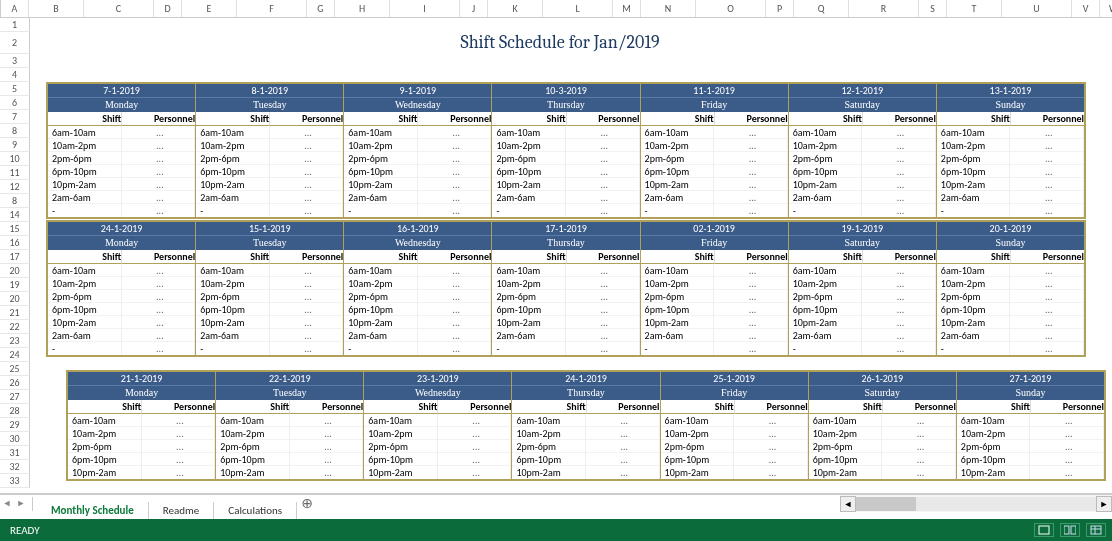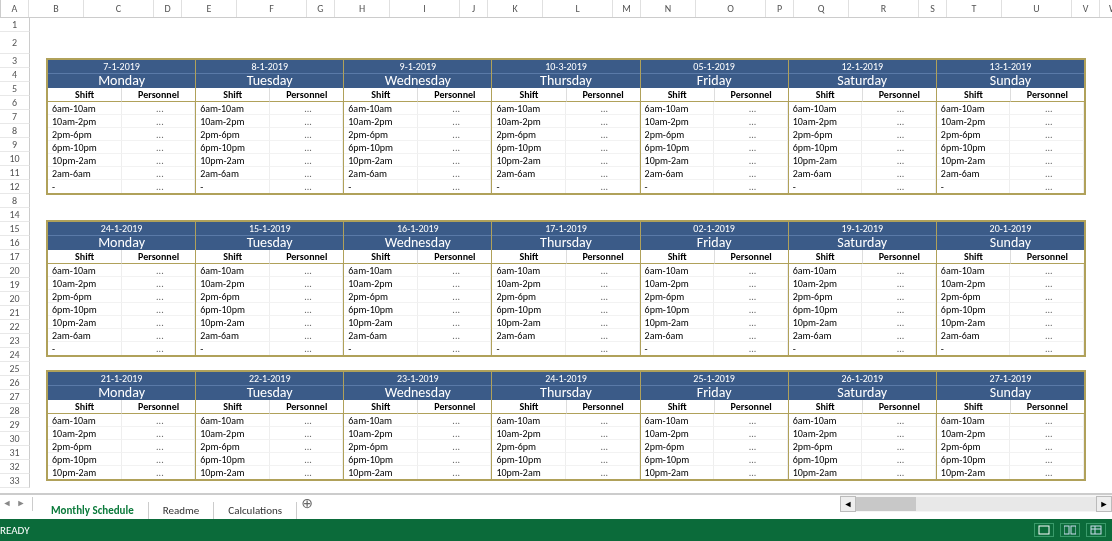--- a/index.html
+++ b/index.html
@@ -7,46 +7,46 @@
 .col-headers { display: flex; height: 18px; background: #fff; border-bottom: 1px solid #ccc; }
 .col-headers .corner { width: 30px; border-right: 1px solid #ccc; background: #f0f0f0; }
 .col-headers .ch { border-right: 1px solid #e0e0e0; text-align: center; color: #555; font-size: 10px; line-height: 18px; background: #fff; }
 .row-area { display: flex; height: 494px; }
 .row-nums { width: 30px; background: #fff; }
 .row-nums .rn { height: 14px; border-bottom: 1px solid #e8e8e8; border-right: 1px solid #ccc; text-align: center; color: #555; font-size: 10px; line-height: 14px; background: #fff; }
 .row-nums .rn.title-row { height: 22px; line-height: 22px; }
 .sheet { flex: 1; position: relative; overflow: hidden; }
 .title { position: absolute; top: 14px; left: 0; width: 1060px; text-align: center; font-family: Cambria, Georgia, serif; font-size: 18px; color: #1f3b60; font-weight: normal; }
 .week { position: absolute; left: 16px; width: 1040px; border: 2px solid #b0a15a; display: flex; background: #fff; }
-.week1 { top: 40px; }
+.week1 { top: 64px; }
 .week2 { top: 202px; }
-.week3 { top: 352px; }
+.week3 { top: 352px; margin-left: 20px; }
 .day { flex: 1; border-right: 1px solid #b0a15a; display: flex; flex-direction: column; }
 .day:last-child { border-right: none; }
 .day-head { background: #3b5b88; color: #fff; text-align: center; }
 .day-head .date { font-size: 10px; height: 14px; line-height: 14px; border-bottom: 1px solid #5a7aa8; }
-.day-head .wd { font-size: 14px; height: 14px; line-height: 14px; }
+.day-head .wd { font-size: 10px; height: 14px; line-height: 14px; font-family: Liberation Serif, serif; }
 .subhead { display: flex; height: 14px; font-weight: bold; font-size: 10px; }
-.subhead div { flex: 1; text-align: center; border-bottom: 1px solid #b0a15a; line-height: 14px; }
+.subhead div { flex: 1; text-align: right; border-bottom: 1px solid #b0a15a; line-height: 14px; }
 .subhead .sh-l { border-right: 1px solid #ddd; }
 .rows .r { display: flex; height: 13px; }
 .rows .r div { flex: 1; font-size: 10px; padding-left: 4px; line-height: 13px; border-right: 1px solid #eee; border-bottom: 1px solid #f2f2f2; overflow: hidden; white-space: nowrap; }
 .rows .r .p { text-align: center; color: #666; }
 .rows .r:last-child div { border-bottom: none; }
 .hscroll { position: absolute; right: 0; bottom: 29px; height: 18px; width: 272px; display: flex; align-items: center; border-top: 1px solid #ccc; background: #f5f5f5; }
 .hscroll .arr { width: 16px; height: 16px; border: 1px solid #bbb; background: #eee; text-align: center; line-height: 14px; font-size: 9px; }
 .hscroll .track { flex: 1; height: 14px; background: #e8e8e8; position: relative; }
 .hscroll .thumb { position: absolute; left: 0; top: 0; width: 60px; height: 14px; background: #c8c8c8; }
 .tabs { position: absolute; left: 0; bottom: 29px; height: 18px; display: flex; align-items: center; background: #fff; border-top: 1px solid #ccc; width: 840px; }
 .tabs .nav { width: 14px; height: 14px; text-align: center; line-height: 12px; color: #888; font-size: 9px; }
 .tabs .sep { width: 1px; height: 14px; background: #ccc; margin: 0 4px; }
 .tabs .tab { padding: 0 14px; height: 36px; line-height: 18px; font-size: 11px; border-right: 1px solid #ccc; color: #333; margin-top: 33px; }
 .tabs .tab.active { border-bottom: 2px solid #0b7a3b; color: #0b7a3b; font-weight: bold; background: #fff; }
 .tabs .add { width: 20px; text-align: center; color: #666; font-size: 14px; }
-.status { position: absolute; left: 0; bottom: 0; height: 22px; width: 1112px; background: #0b6b3a; color: #fff; display: flex; align-items: center; font-size: 11px; }
+.status { position: absolute; left: 0; bottom: 0; height: 22px; width: 1112px; background: #0b6b3a; color: #fff; display: flex; align-items: center; padding-left: 10px; font-size: 11px; }
 .status .right { margin-left: auto; display: flex; align-items: center; margin-right: 6px; gap: 6px; }
 .status .vb { width: 20px; height: 14px; border: 1px solid #3a9a6a; display: flex; align-items: center; justify-content: center; }
 .status .vb svg { width: 12px; height: 10px; }
 .bottom-border { position: absolute; left: 0; bottom: 47px; height: 1px; width: 1112px; background: #ccc; }
 </style>
 </head>
 <body>
 
 <div class="col-headers">
   <div class="corner"></div>
@@ -107,20 +107,21 @@
       <div class="rn">26</div>
       <div class="rn">27</div>
       <div class="rn">28</div>
       <div class="rn">29</div>
       <div class="rn">30</div>
       <div class="rn">31</div>
       <div class="rn">32</div>
       <div class="rn">33</div>
     </div>
   <div class="sheet">
+    <div class="title">Shift Schedule for Jan/2019</div>
 
     <div class="week week1" id="week1">
         <div class="day">
           <div class="day-head">
             <div class="date">7-1-2019</div>
             <div class="wd">Monday</div>
           </div>
           <div class="subhead">
             <div class="sh-l">Shift</div>
             <div>Personnel</div>
@@ -271,21 +272,21 @@
               <div class="p">...</div>
             </div>
             <div class="r">
               <div>-</div>
               <div class="p">...</div>
             </div>
           </div>
         </div>
         <div class="day">
           <div class="day-head">
-            <div class="date">05-1-2019</div>
+            <div class="date">11-1-2019</div>
             <div class="wd">Friday</div>
           </div>
           <div class="subhead">
             <div class="sh-l">Shift</div>
             <div>Personnel</div>
           </div>
           <div class="rows">
             <div class="r">
               <div>6am-10am</div>
               <div class="p">...</div>

